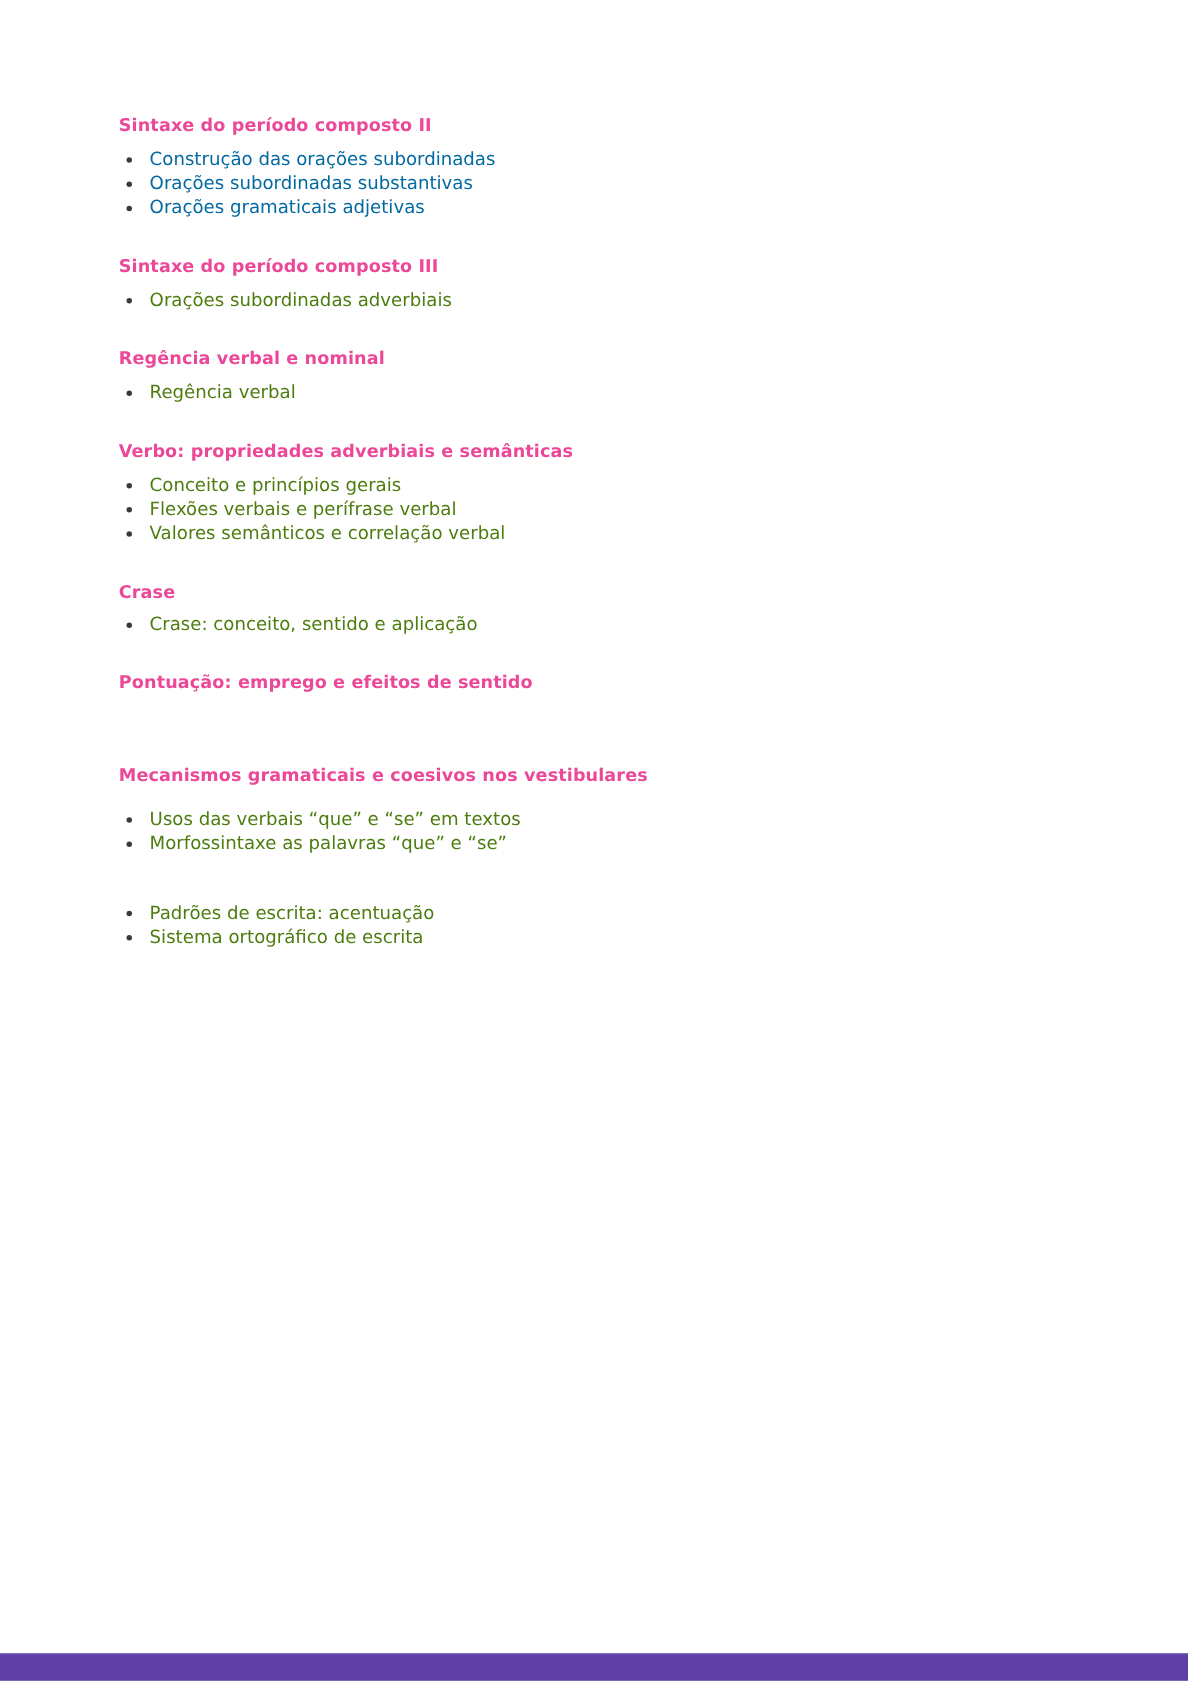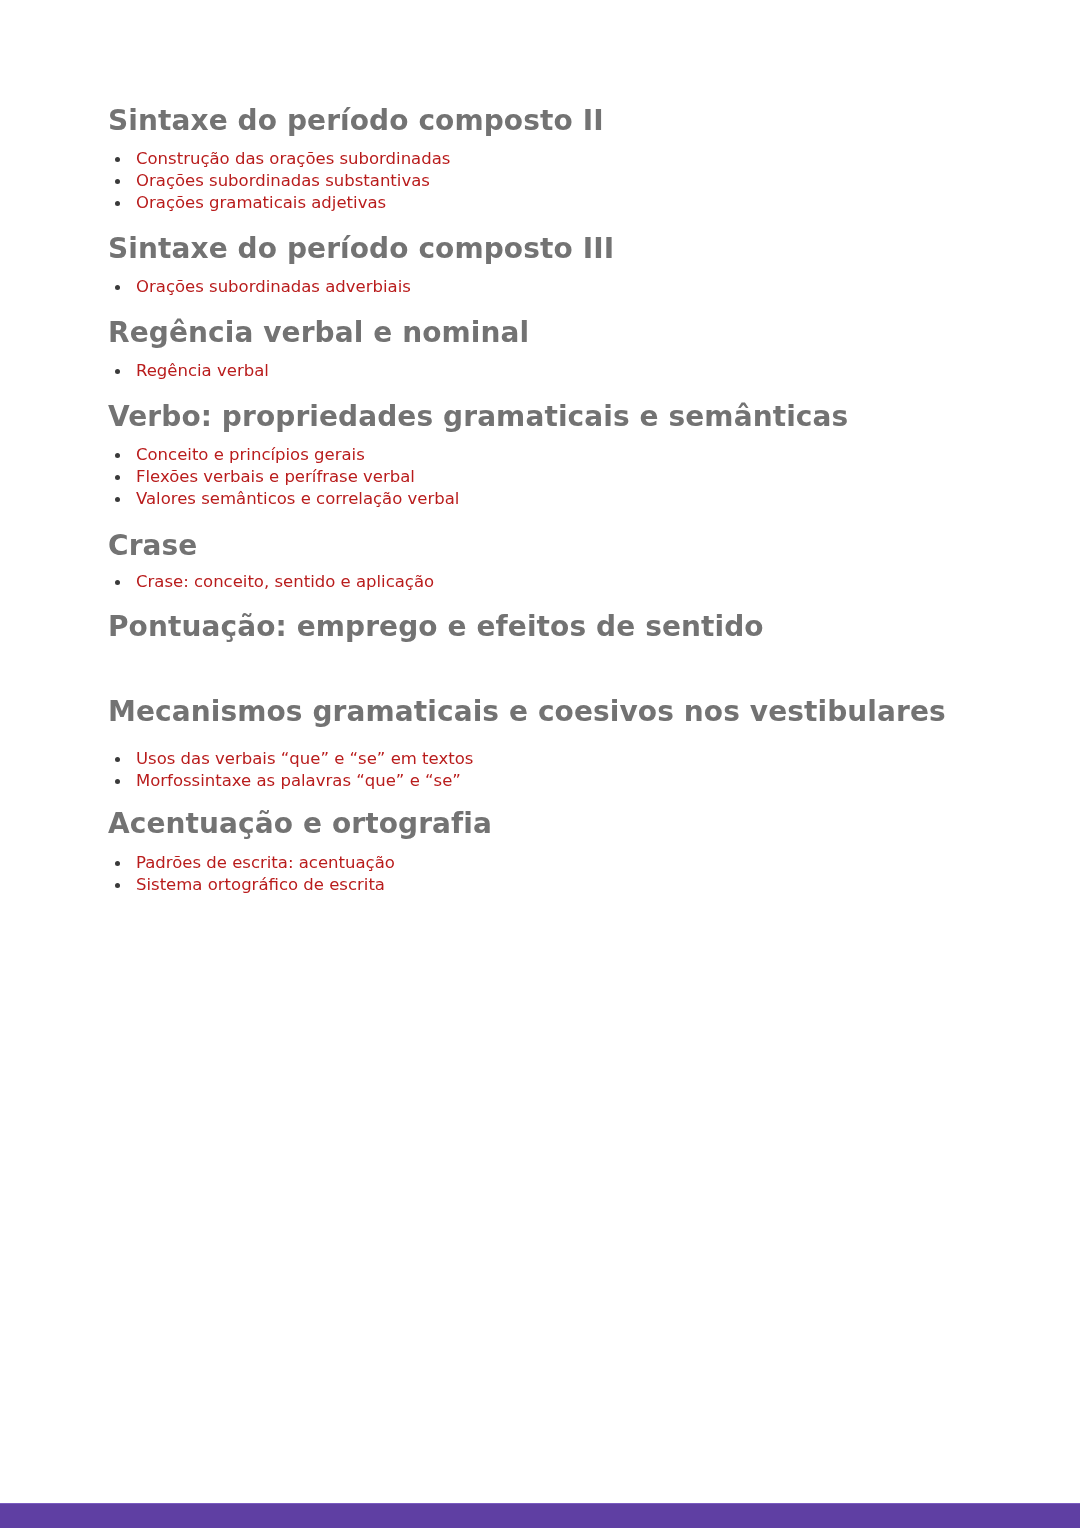--- a/index.html
+++ b/index.html
@@ -3,29 +3,29 @@
 <meta charset="utf-8">
 <style>
   html, body { margin: 0; padding: 0; }
   body {
     width: 1080px; height: 1528px; background: #ffffff; position: relative;
     font-family: "DejaVu Sans", sans-serif; color: #333333; overflow: hidden;
   }
   .content { position: absolute; left: 108px; top: 0; width: 900px; }
   .section { position: absolute; left: 0; }
   h2 {
-    margin: 0; font-size: 28px; font-weight: bold; color: #737373;
+    margin: 0; font-size: 16px; font-weight: bold; color: #ec4899;
     letter-spacing: 0.1px; white-space: nowrap;
   }
   ul { margin: 0; padding: 0; list-style: none; }
   li {
     position: relative; padding-left: 28px; font-size: 16.5px; line-height: 22px;
-    color: #b91c1c; white-space: nowrap;
+    color: #4d7c0f; white-space: nowrap;
   }
-  li.light { color: #b91c1c; }
+  li.light { color: #0369a1; }
   li::before {
     content: ""; position: absolute; left: 7px; top: 9px; width: 5px; height: 5px;
     border-radius: 50%; background: #3a3a3a;
   }
   .footer-bar {
     position: absolute; left: 0; bottom: 0; width: 1080px; height: 24px;
     background: #5f3fa3; border-top: 1px solid #7a5cc0;
   }
 </style>
 </head>
@@ -50,21 +50,21 @@
   </div>
 
   <div class="section" style="top:316px">
     <h2>Regência verbal e nominal</h2>
     <ul style="margin-top:11px">
       <li>Regência verbal</li>
     </ul>
   </div>
 
   <div class="section" style="top:400px">
-    <h2>Verbo: propriedades gramaticais e semânticas</h2>
+    <h2>Verbo: propriedades adverbiais e semânticas</h2>
     <ul style="margin-top:11px">
       <li>Conceito e princípios gerais</li>
       <li>Flexões verbais e perífrase verbal</li>
       <li>Valores semânticos e correlação verbal</li>
     </ul>
   </div>
 
   <div class="section" style="top:529px">
     <h2>Crase</h2>
     <ul style="margin-top:9px">
@@ -78,21 +78,20 @@
 
   <div class="section" style="top:695px">
     <h2>Mecanismos gramaticais e coesivos nos vestibulares</h2>
     <ul style="margin-top:20px">
       <li>Usos das verbais “que” e “se” em textos</li>
       <li>Morfossintaxe as palavras “que” e “se”</li>
     </ul>
   </div>
 
   <div class="section" style="top:807px">
-    <h2>Acentuação e ortografia</h2>
     <ul style="margin-top:12px">
       <li>Padrões de escrita: acentuação</li>
       <li>Sistema ortográfico de escrita</li>
     </ul>
   </div>
 
 </div>
 
 <div class="footer-bar"></div>
 

